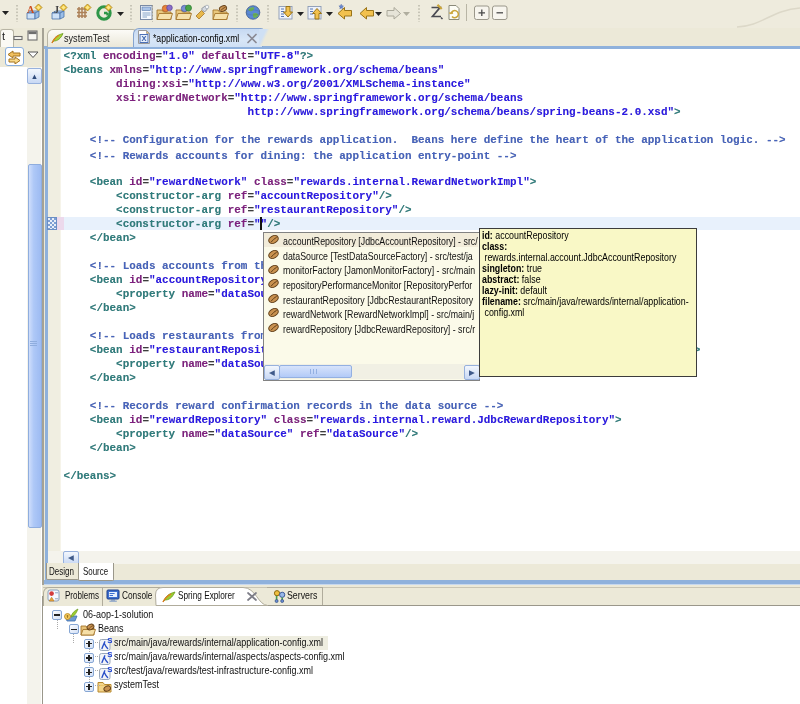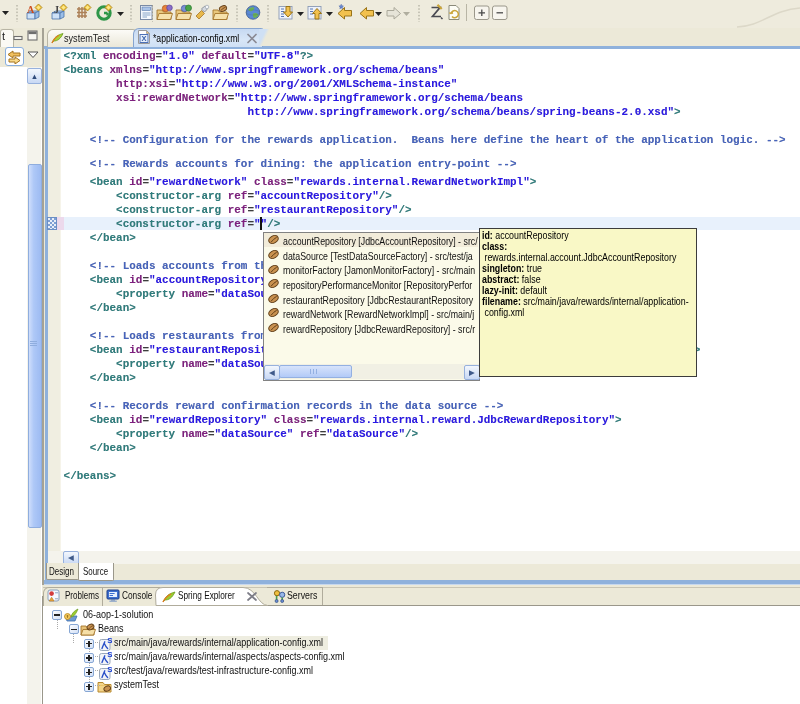--- a/index.html
+++ b/index.html
@@ -199,25 +199,25 @@
 <div class="abs" style="left:46.5px;top:216.5px;width:10px;height:13.5px;background:repeating-conic-gradient(#7e9fd4 0% 25%, #e8eef8 0% 50%) 0 0/4px 4px;border:1px solid #6a8ec4;box-sizing:border-box"></div>
 
 <div class="abs" style="left:56.5px;top:216.5px;width:7px;height:13.5px;background:#ecd9ec"></div>
 
 <div class="abs" style="left:63.5px;top:216.5px;width:736.5px;height:13.5px;background:#e8f1fc"></div>
 
 <div class="abs" style="left:260.2px;top:217px;width:2.2px;height:12.5px;background:#111"></div>
 
 <div class="code" style="top:48.5px"><span class="tg">&lt;?xml </span><span class="at">encoding</span><span class="eq">=</span><span class="av">"1.0"</span> <span class="at">default</span><span class="eq">=</span><span class="av">"UTF-8"</span><span class="tg">?&gt;</span></div>
 <div class="code" style="top:62.5px"><span class="tg">&lt;beans </span><span class="at">xmlns</span><span class="eq">=</span><span class="av">"http://www.springframework.org/schema/beans"</span></div>
-<div class="code" style="top:76.5px">        <span class="at">http:xsi</span><span class="eq">=</span><span class="av">"http://www.w3.org/2001/XMLSchema-instance"</span></div>
+<div class="code" style="top:76.5px">        <span class="at">dining:xsi</span><span class="eq">=</span><span class="av">"http://www.w3.org/2001/XMLSchema-instance"</span></div>
 <div class="code" style="top:90.5px">        <span class="at">xsi:rewardNetwork</span><span class="eq">=</span><span class="av">"http://www.springframework.org/schema/beans</span></div>
 <div class="code" style="top:104.5px">                            <span class="av">http://www.springframework.org/schema/beans/spring-beans-2.0.xsd"</span><span class="tg">&gt;</span></div>
 <div class="code" style="top:132.5px">    <span class="cm">&lt;!-- Configuration for the rewards application.  Beans here define the heart of the application logic. --&gt;</span></div>
-<div class="code" style="top:157px">    <span class="cm">&lt;!-- Rewards accounts for dining: the application entry-point --&gt;</span></div>
+<div class="code" style="top:149px">    <span class="cm">&lt;!-- Rewards accounts for dining: the application entry-point --&gt;</span></div>
 <div class="code" style="top:174.5px">    <span class="tg">&lt;bean </span><span class="at">id</span><span class="eq">=</span><span class="av">"rewardNetwork"</span> <span class="at">class</span><span class="eq">=</span><span class="av">"rewards.internal.RewardNetworkImpl"</span><span class="tg">&gt;</span></div>
 <div class="code" style="top:188.5px">        <span class="tg">&lt;constructor-arg </span><span class="at">ref</span><span class="eq">=</span><span class="av">"accountRepository"</span><span class="tg">/&gt;</span></div>
 <div class="code" style="top:202.5px">        <span class="tg">&lt;constructor-arg </span><span class="at">ref</span><span class="eq">=</span><span class="av">"restaurantRepository"</span><span class="tg">/&gt;</span></div>
 <div class="code" style="top:216.5px">        <span class="tg">&lt;constructor-arg </span><span class="at">ref</span><span class="eq">=</span><span class="av">""</span><span class="tg">/&gt;</span></div>
 <div class="code" style="top:230.5px">    <span class="tg">&lt;/bean&gt;</span></div>
 <div class="code" style="top:258.5px">    <span class="cm">&lt;!-- Loads accounts from the data source --&gt;</span></div>
 <div class="code" style="top:272.5px">    <span class="tg">&lt;bean </span><span class="at">id</span><span class="eq">=</span><span class="av">"accountRepository"</span> <span class="at">class</span><span class="eq">=</span><span class="av">"rewards.internal.account.JdbcAccountRepository"</span><span class="tg">&gt;</span></div>
 <div class="code" style="top:286.5px">        <span class="tg">&lt;property </span><span class="at">name</span><span class="eq">=</span><span class="av">"dataSource"</span> <span class="at">ref</span><span class="eq">=</span><span class="av">"dataSource"</span><span class="tg">/&gt;</span></div>
 <div class="code" style="top:300.5px">    <span class="tg">&lt;/bean&gt;</span></div>
 <div class="code" style="top:328.5px">    <span class="cm">&lt;!-- Loads restaurants from the data source --&gt;</span></div>

